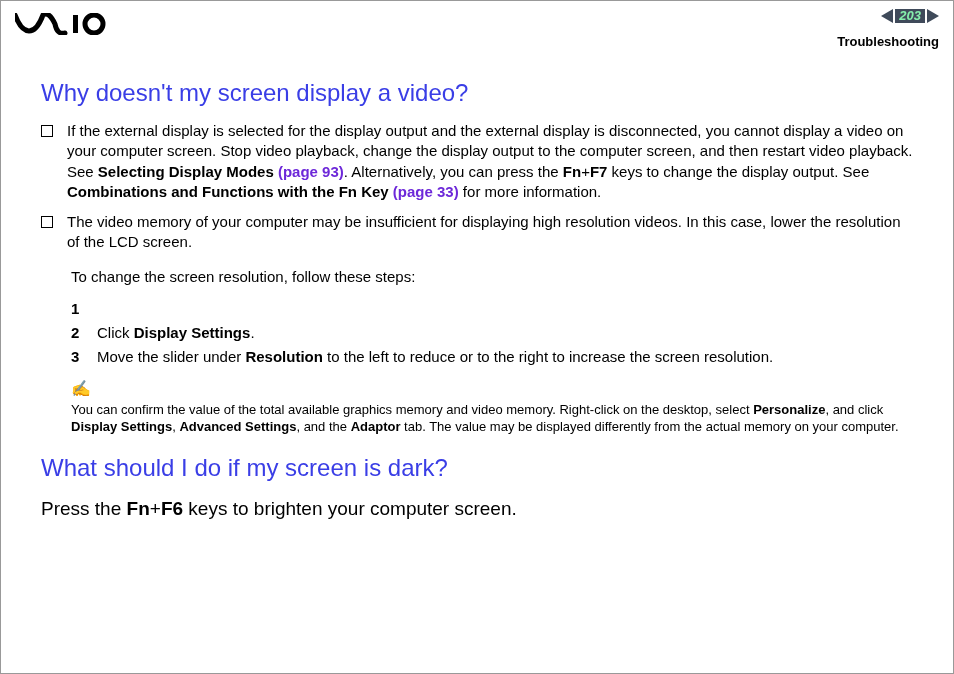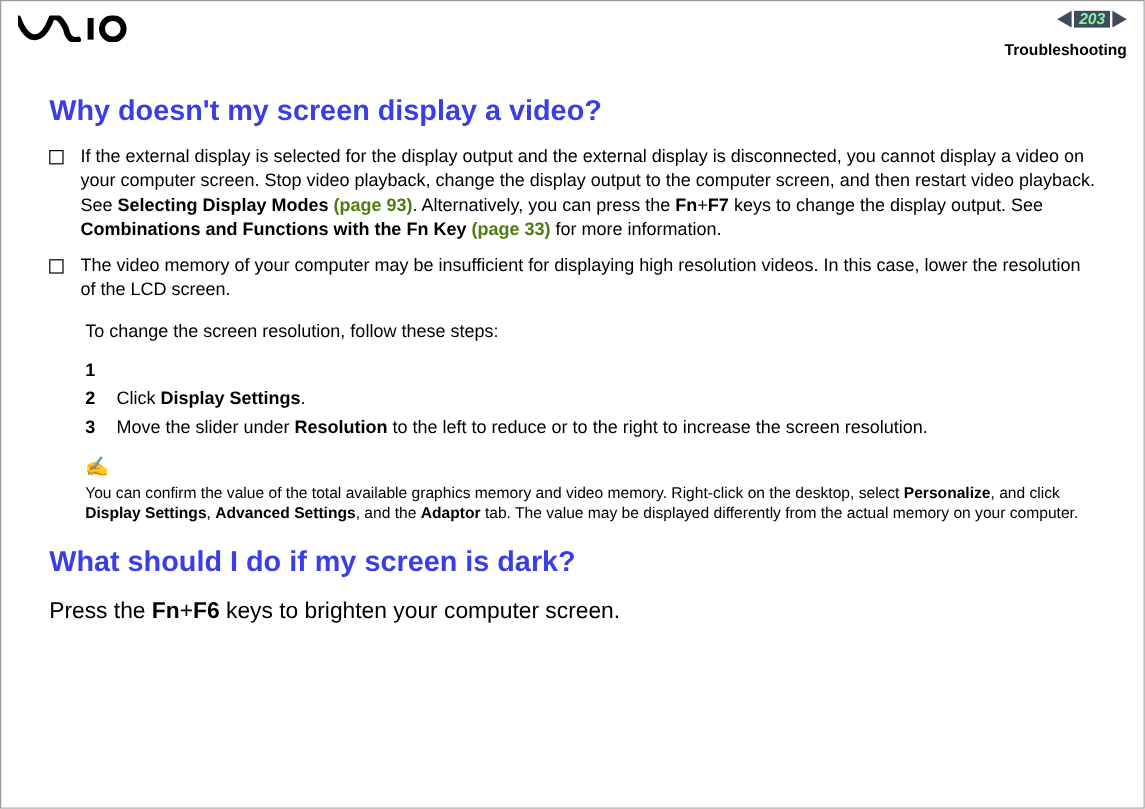--- a/index.html
+++ b/index.html
@@ -7,33 +7,33 @@
   .page { width: 954px; height: 674px; border: 1px solid #999; position: relative; }
   .header { display: flex; justify-content: space-between; align-items: flex-start; padding: 8px 14px 0 14px; }
   .logo { display: flex; align-items: center; gap: 4px; padding-top: 4px; }
   .hdr-right { text-align: right; font-size: 13px; }
   .pager { display: inline-flex; align-items: center; gap: 2px; }
   .arrow-l { width: 0; height: 0; border-top: 7px solid transparent; border-bottom: 7px solid transparent; border-right: 12px solid #3f4a5a; display: inline-block; }
   .pagenum { background: #3f4a5a; color: #86efac; font-style: italic; font-weight: bold; padding: 0 4px; font-size: 13px; display: inline-block; line-height: 14px; }
   .arrow-r { width: 0; height: 0; border-top: 7px solid transparent; border-bottom: 7px solid transparent; border-left: 12px solid #3f4a5a; display: inline-block; }
   .section-label { font-weight: bold; font-size: 13px; margin-top: 8px; }
   .content { padding: 30px 40px 0 40px; }
-  h2 { color: #3a3ee6; font-weight: bold; font-size: 24px; margin-bottom: 14px; }
+  h2 { color: #3a3ee6; font-weight: normal; font-size: 24px; margin-bottom: 14px; }
   .bullets { list-style: none; margin: 0 0 14px 0; }
   .bullets > li { display: flex; gap: 14px; font-size: 15px; line-height: 1.35; margin-bottom: 10px; }
   .sq { flex: 0 0 12px; height: 12px; border: 1.5px solid #000; margin-top: 4px; }
   .body-p { font-size: 15px; line-height: 1.35; margin: 0 0 10px 30px; }
   .steps { list-style: none; margin: 0 0 10px 30px; }
   .steps li { display: flex; gap: 14px; font-size: 15px; line-height: 1.6; }
   .stepnum { font-weight: bold; width: 12px; flex: 0 0 12px; }
   .note-icon { font-size: 16px; margin-left: 30px; }
   .note { font-size: 13px; line-height: 1.35; margin: 3px 0 18px 30px; }
   .final { font-size: 19px; line-height: 1.35; }
   b { font-weight: bold; }
-  .lnk { color: #4d7c0f; font-weight: bold; }
+  .lnk { color: #6d28d9; font-weight: bold; }
 </style>
 </head>
 <body>
 <div class="page">
 
 <div class="header">
   <div class="logo">
     <svg width="92" height="22" viewBox="0 0 92 22">
       <path d="M0 2 Q6 18 14 18 Q22 18 28 2 Q34 -2 40 11 Q42 22 50 20" stroke="#000" stroke-width="5" fill="none" stroke-linecap="round"></path>
       <rect x="58" y="2" width="5" height="18" fill="#000"></rect>

